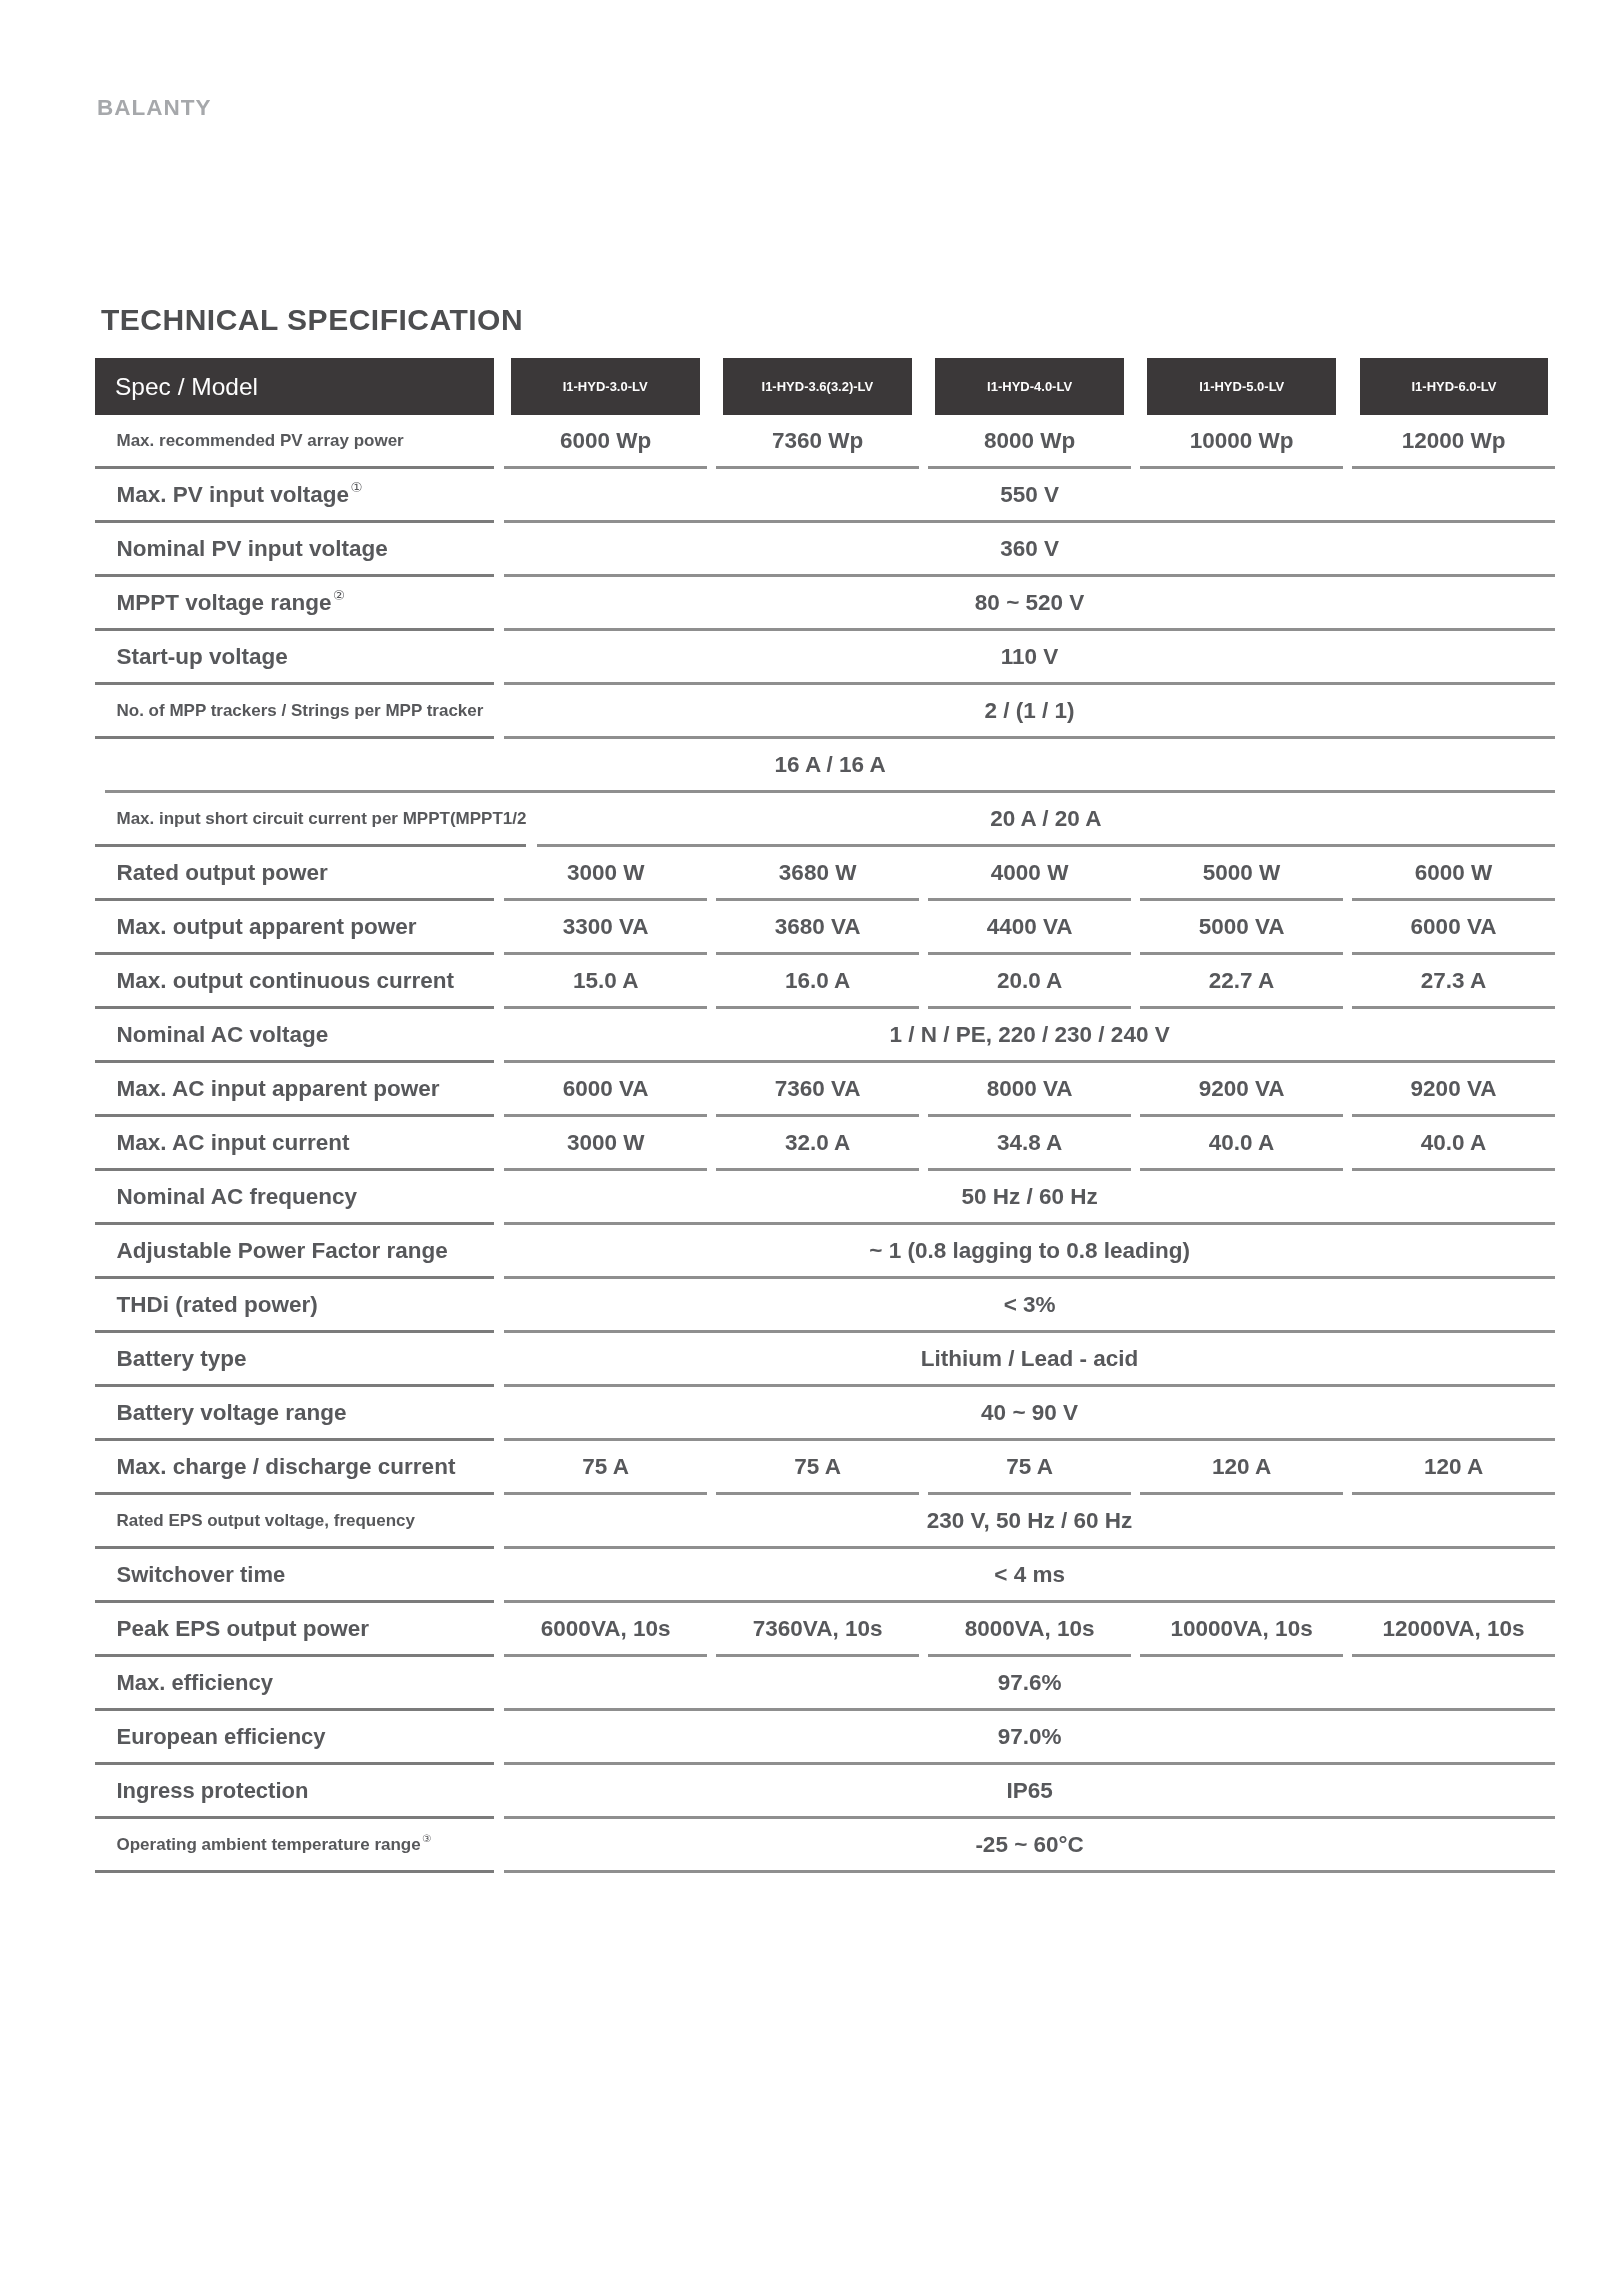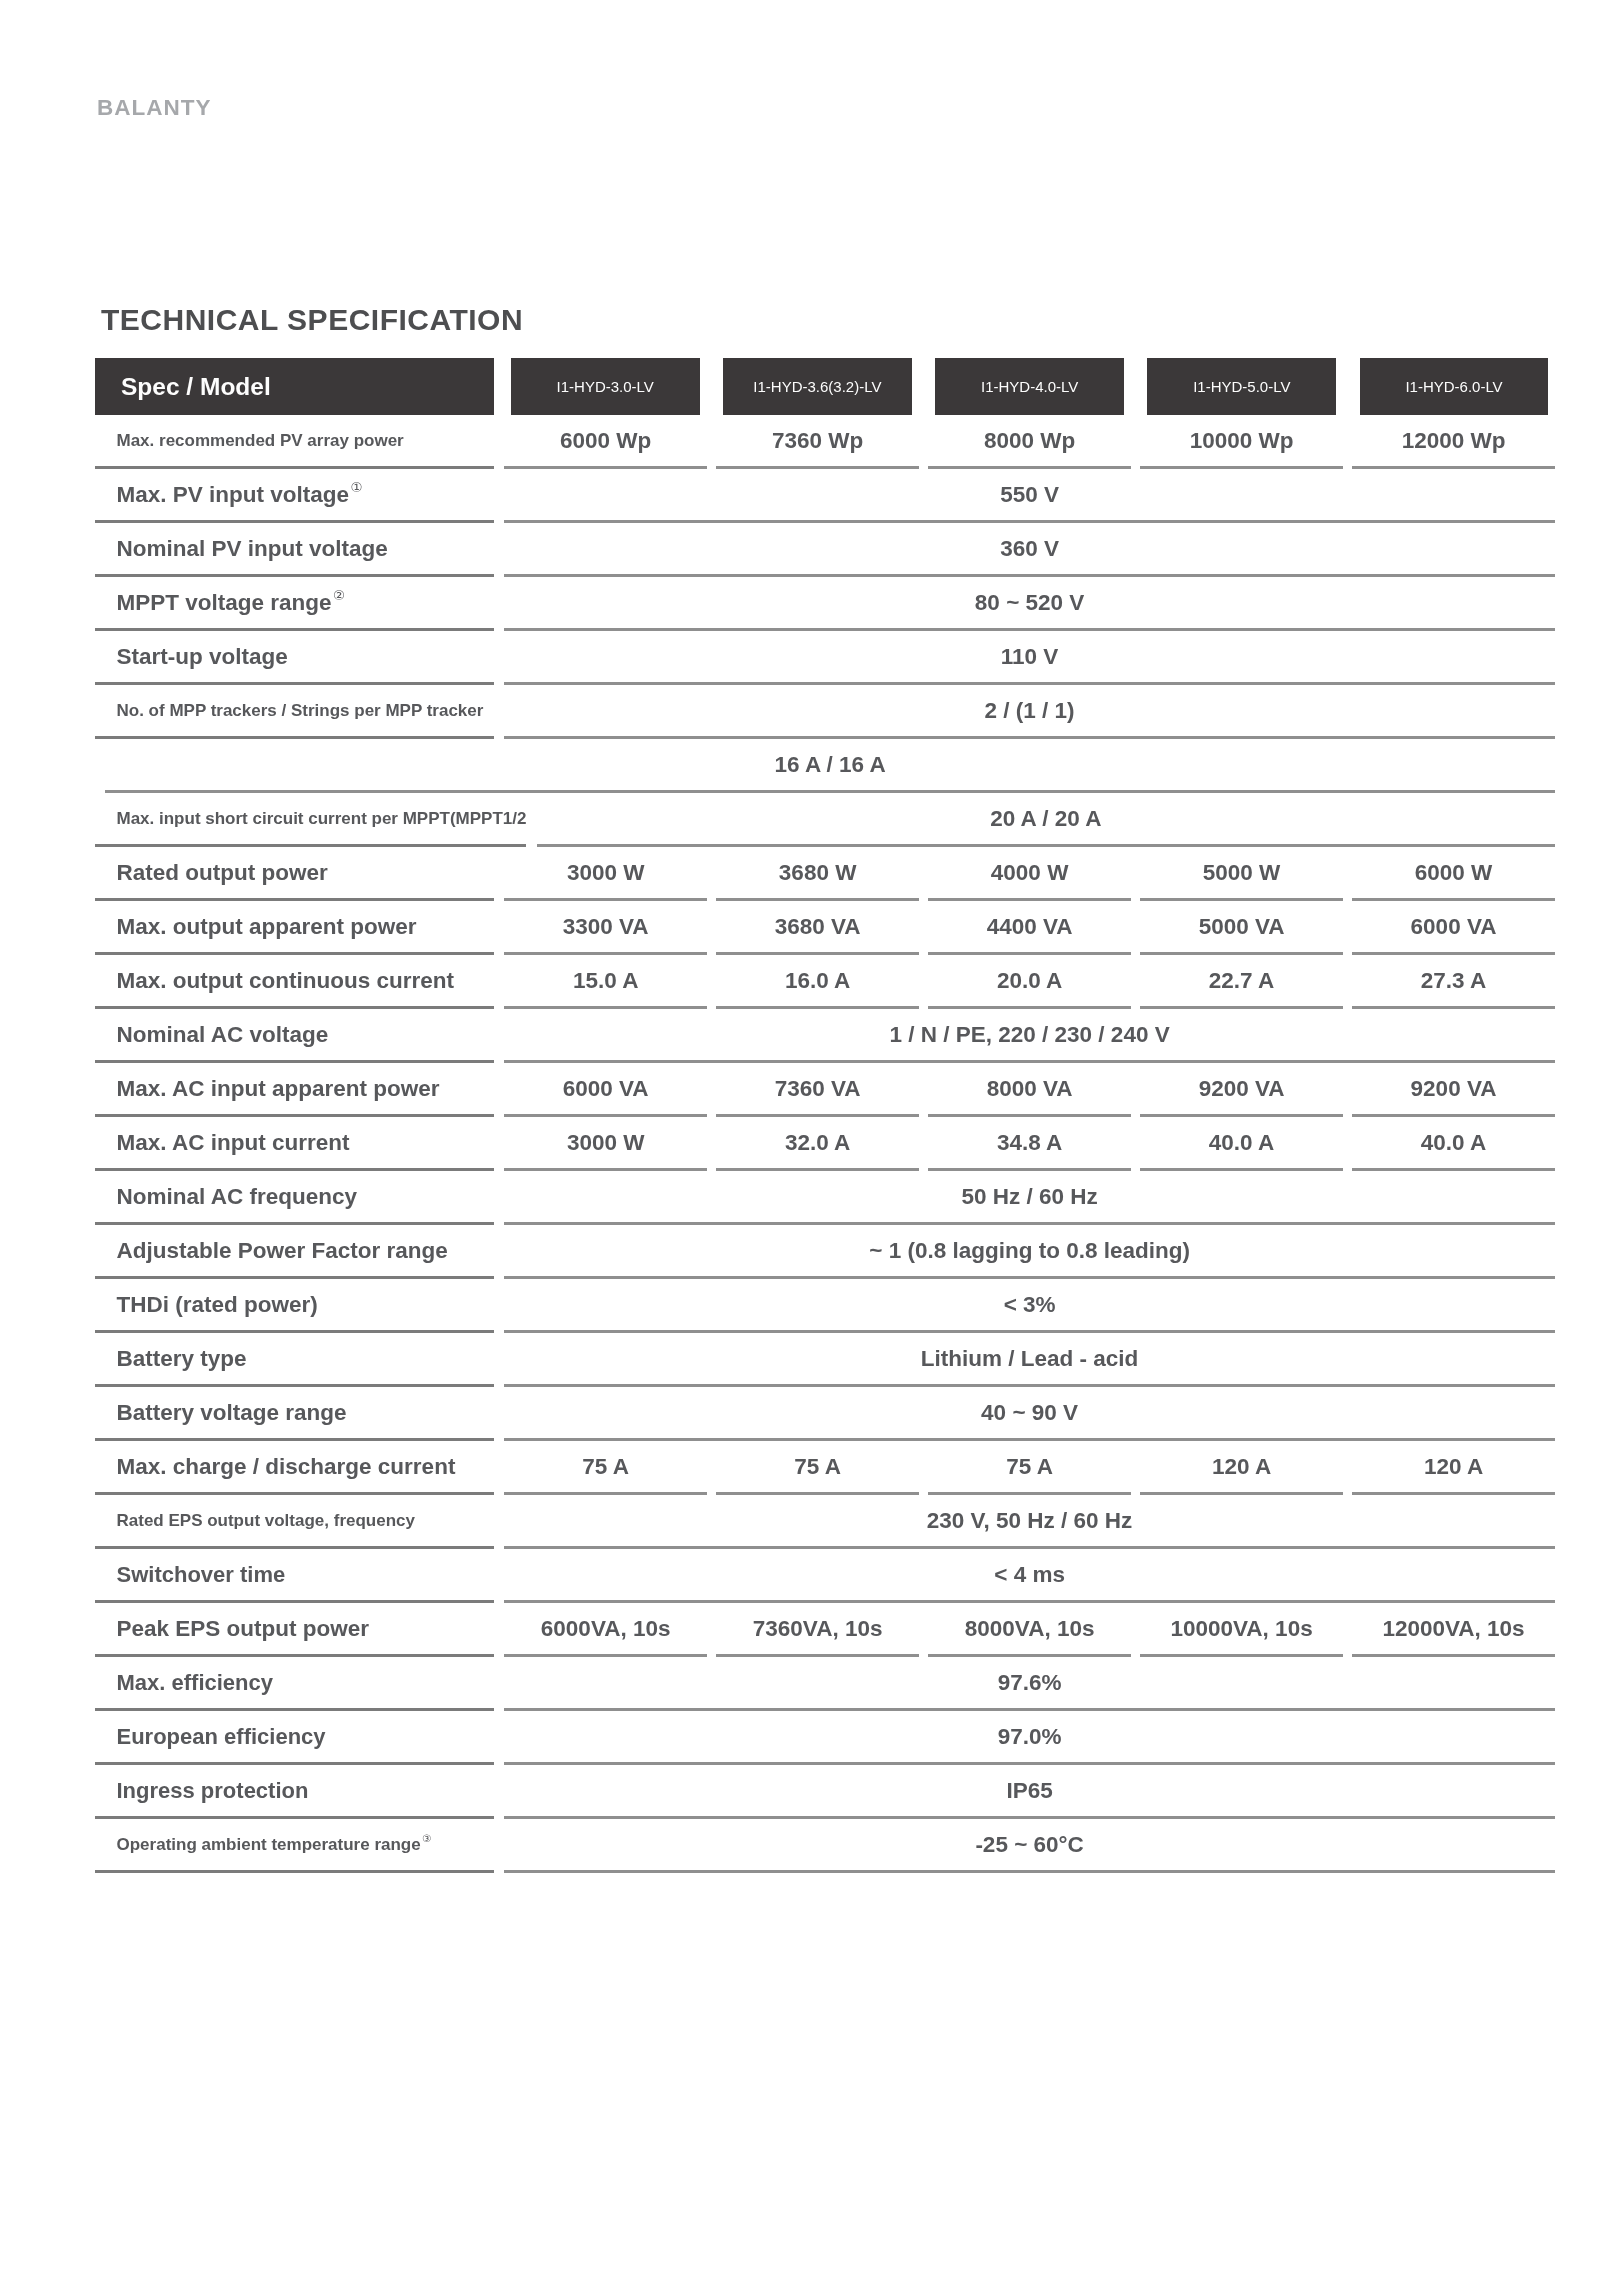--- a/index.html
+++ b/index.html
@@ -34,31 +34,31 @@
     width:1460px;
   }
   
   .thead{display:flex;height:57px;}
   .corner{
     flex:0 0 399px;
     box-sizing:border-box;
     background:var(--dark,#3b3839);
     color:var(--header-text,#fdfdfd);
     display:flex;align-items:center;
-    padding-left:26px;
-    font-size:24.5px;font-weight:bold;
+    padding-left:20px;
+    font-size:24.5px;font-weight:normal;
   }
   .vals{flex:1;display:flex;gap:10.2px;margin-left:10.2px;}
   .hcol{flex:1;display:flex;padding:0 6.6px;box-sizing:border-box;}
   .hcell{
     flex:1;
     background:var(--dark,#3b3839);
     color:var(--header-text,#fdfdfd);
     display:flex;align-items:center;justify-content:center;
-    font-size:15px;font-weight:normal;
+    font-size:13px;font-weight:bold;
     white-space:nowrap;
   }
   
   .row{display:flex;height:54px;}
   .rlabel{
     flex:0 0 399px;
     box-sizing:border-box;
     padding-left:21.5px;
     display:flex;align-items:center;
     border-bottom:3.1px solid var(--line1,#7b7b7b);

